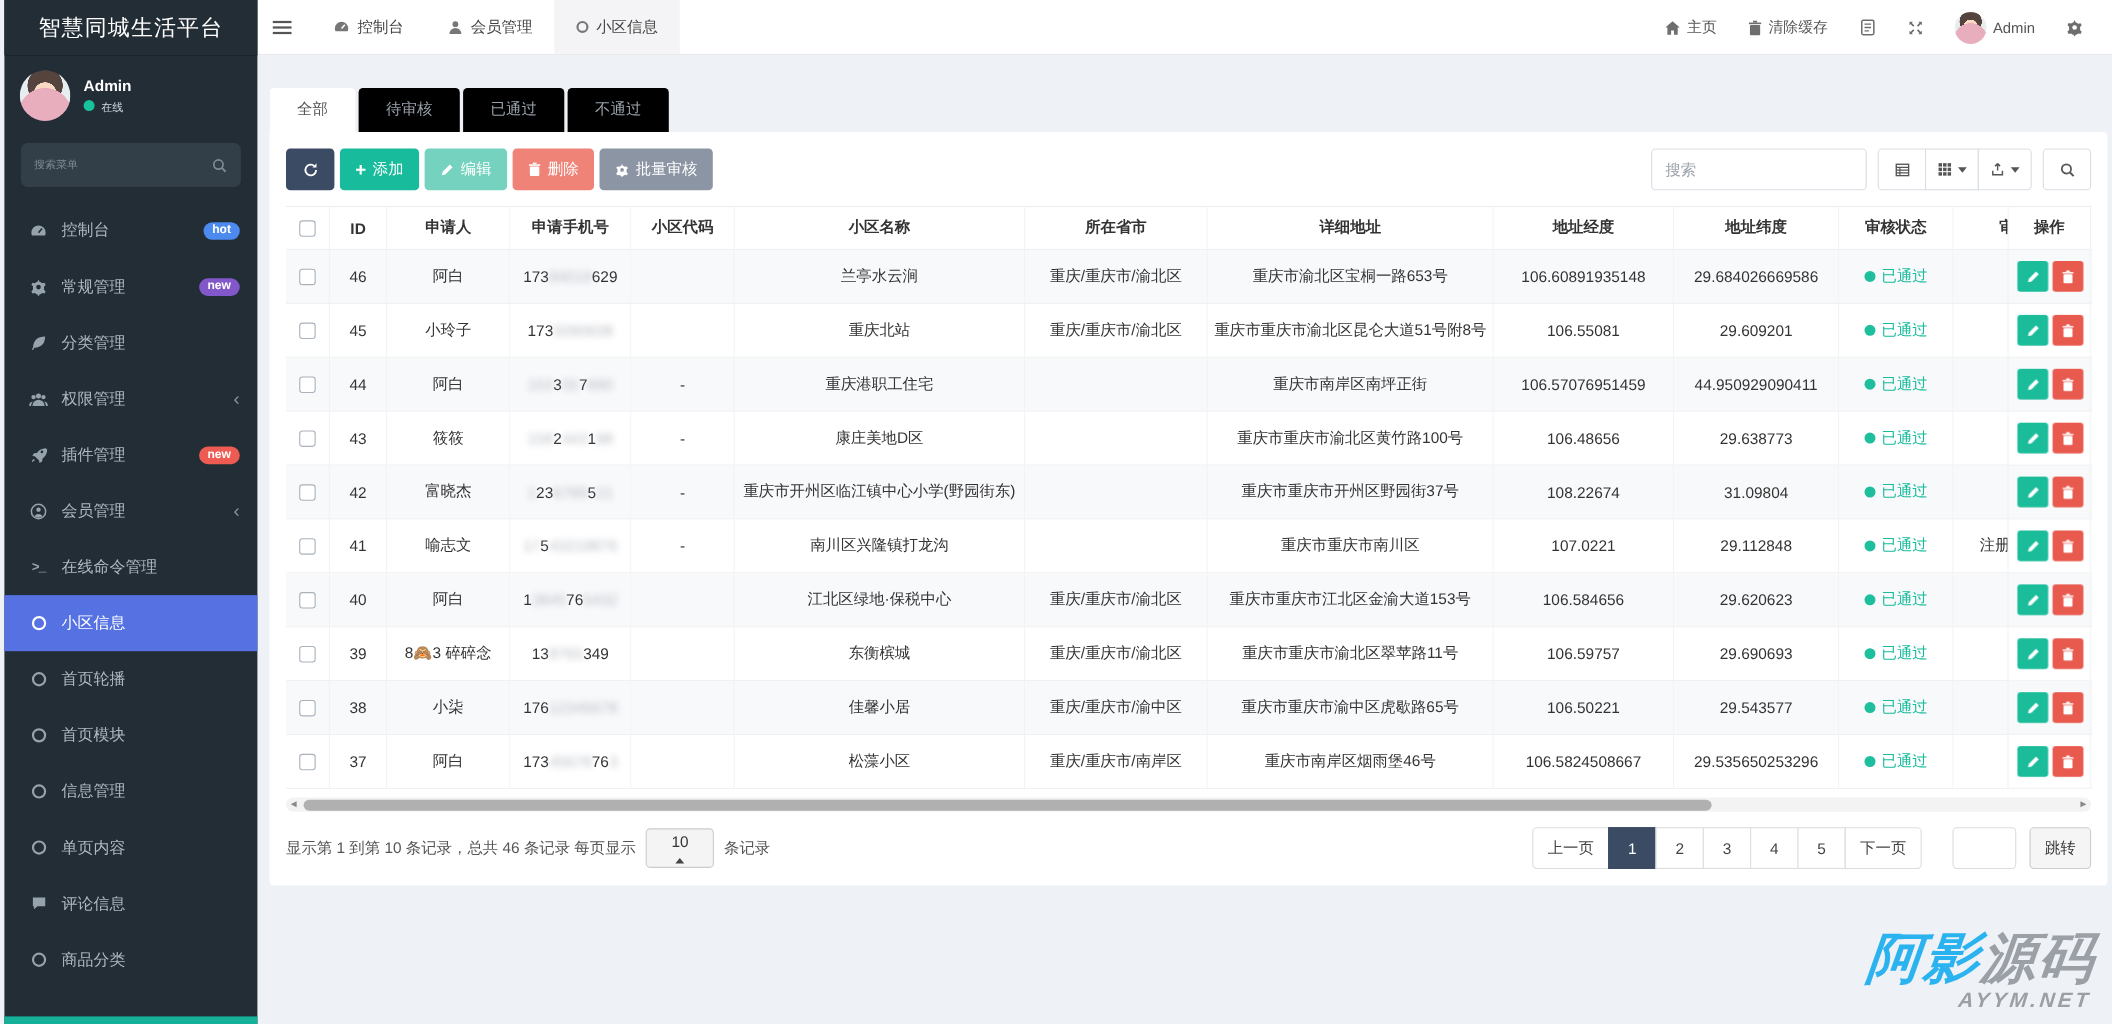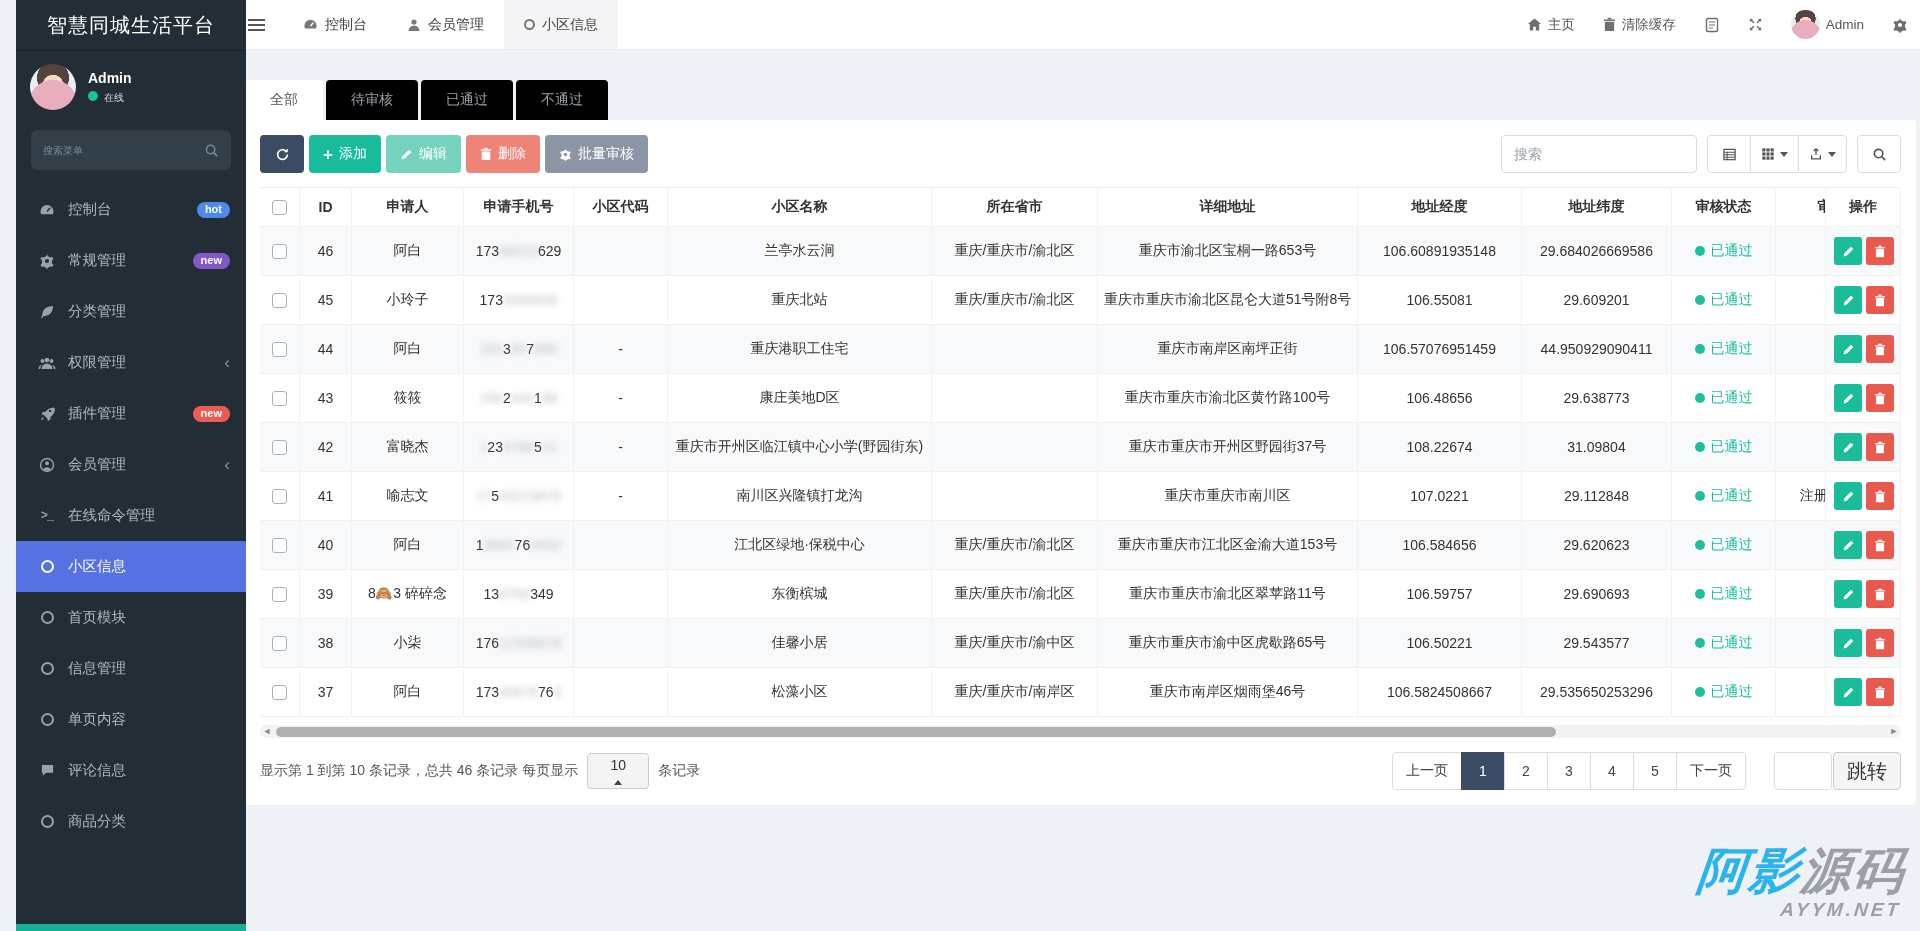--- a/index.html
+++ b/index.html
@@ -1,21 +1,21 @@
 <!DOCTYPE html>
 <html><head>
 <meta charset="utf-8">
 <style>
   * { box-sizing: border-box; margin: 0; padding: 0; }
   html,body { width:1920px; height:931px; }
   body { font-family:"Liberation Sans","DejaVu Sans",sans-serif; background:#eef1f5; overflow:hidden; }
   .stage { position:relative; width:1920px; height:931px; overflow:hidden; }
 
   
-  .sidebar { position:absolute; left:16px; top:0; width:230px; height:931px; background:#222d36; z-index:10; }
+  .sidebar { position:absolute; left:4px; top:0; width:230px; height:931px; background:#222d36; z-index:10; }
   .brand { height:50px; display:flex; align-items:center; justify-content:center; color:#fff; font-size:20px; letter-spacing:1px; background:#222d36; box-shadow:0 1px 0 rgba(0,0,0,.18); white-space:nowrap; }
   .userpanel { display:flex; align-items:center; padding:14px 14px 12px 14px; }
   .avatar { width:46px; height:46px; border-radius:50%; flex:0 0 auto;
     background:
       radial-gradient(circle at 50% 88%, #e9aebe 0 52%, transparent 53%),
       radial-gradient(circle at 50% 46%, #f7d9c4 0 30%, transparent 31%),
       radial-gradient(circle at 50% 30%, #55433d 0 40%, transparent 41%),
       #e8edf0; }
   .uinfo { margin-left:12px; }
   .uname { color:#fff; font-size:14px; font-weight:bold; }
@@ -37,21 +37,21 @@
   .side-strip { position:absolute; bottom:0; left:0; width:100%; height:7px; background:#15b097; }
 
   
   .navbar { position:absolute; left:230px; right:0; top:0; height:50px; background:#fff; display:flex; align-items:stretch; border-bottom:1px solid #e9eaec; z-index:9; }
   .hamb { display:flex; flex-direction:column; justify-content:center; gap:3px; padding:0 18px; cursor:pointer; }
   .hamb i { width:17px; height:2px; background:#555; display:block; }
   .ntab { display:flex; align-items:center; gap:7px; padding:0 20px; font-size:14px; color:#444; cursor:pointer; }
   .ntab svg, .ntab .oicon { color:#777; }
   .ntab .oicon { width:11px; height:11px; border-width:2px; }
   .ntab.active { background:#f4f4f6; }
-  .nav-right { margin-left:auto; display:flex; align-items:center; gap:4px; }
+  .nav-right { margin-left:auto; display:flex; align-items:flex-start; gap:4px; padding-right:14px; }
   .nitem { display:flex; align-items:center; gap:6px; padding:0 12px; height:50px; font-size:13.5px; color:#555; cursor:pointer; }
   .nitem svg { color:#6e6e6e; }
   .avatar-sm { width:29px; height:29px; border-radius:50%;
     background:
       radial-gradient(circle at 50% 88%, #e9aebe 0 52%, transparent 53%),
       radial-gradient(circle at 50% 46%, #f7d9c4 0 30%, transparent 31%),
       radial-gradient(circle at 50% 30%, #55433d 0 40%, transparent 41%),
       #e8edf0; }
 
   
@@ -107,21 +107,21 @@
   
   .pager-row { display:flex; align-items:center; margin-top:14px; font-size:14px; color:#555; }
   .psize { display:inline-flex; align-items:center; justify-content:center; gap:7px; min-width:62px; height:36px; background:#f4f4f4; border:1px solid #ccc; border-radius:4px; margin:0 9px; cursor:pointer; color:#333;flex-direction:column; }
   .caret-up { width:0; height:0; border-left:4px solid transparent; border-right:4px solid transparent; border-bottom:5px solid #444; }
   .pager { margin-left:auto; display:flex; align-items:center; }
   .pg { min-width:44px; height:38px; border:1px solid #ddd; background:#fff; display:inline-flex; align-items:center; justify-content:center; padding:0 13px; margin-left:-1px; color:#444; cursor:pointer; font-size:14px; }
   .pg:first-child { border-radius:4px 0 0 4px; margin-left:0; }
   .pg:last-child { border-radius:0 4px 4px 0; }
   .pg.active { background:#3c4b64; border-color:#3c4b64; color:#fff; }
   .jump-input { width:58px; height:38px; border:1px solid #ddd; border-radius:4px; margin-left:28px; outline:none; padding:0 8px; font-size:14px; font-family:inherit; }
-  .jump-btn { height:38px; padding:0 13px; margin-left:1px; background:#f5f5f5; border:1px solid #ccc; border-radius:4px; font-size:20px; color:#333; font-family:inherit; cursor:pointer; }
+  .jump-btn { height:38px; padding:0 13px; margin-left:12px; background:#f5f5f5; border:1px solid #ccc; border-radius:4px; font-size:14px; color:#333; font-family:inherit; cursor:pointer; }
 
   
   .wm { position:absolute; right:16px; bottom:12px; text-align:right; font-weight:bold; font-style:italic; transform:skewX(-6deg); line-height:1; }
   .wm .l1 { font-size:50px; letter-spacing:2px; }
   .wm .b { color:#2bb3f0; }
   .wm .g { color:#9b9fa6; }
   .wm .l2 { font-size:19px; letter-spacing:3px; color:#9b9fa6; margin-top:4px; }
 </style>
 </head>
 <body>
@@ -213,20 +213,26 @@
           <span class="mi-icon">
             <span class="term">&gt;_</span>
           </span>
           <span class="mi-label">在线命令管理</span>
         </div>
         <div class="menu-item active">
           <span class="mi-icon">
             <span class="oicon"></span>
           </span>
           <span class="mi-label">小区信息</span>
+        </div>
+        <div class="menu-item">
+          <span class="mi-icon">
+            <span class="oicon"></span>
+          </span>
+          <span class="mi-label">首页轮播</span>
         </div>
         <div class="menu-item">
           <span class="mi-icon">
             <span class="oicon"></span>
           </span>
           <span class="mi-label">首页模块</span>
         </div>
         <div class="menu-item">
           <span class="mi-icon">
             <span class="oicon"></span>

